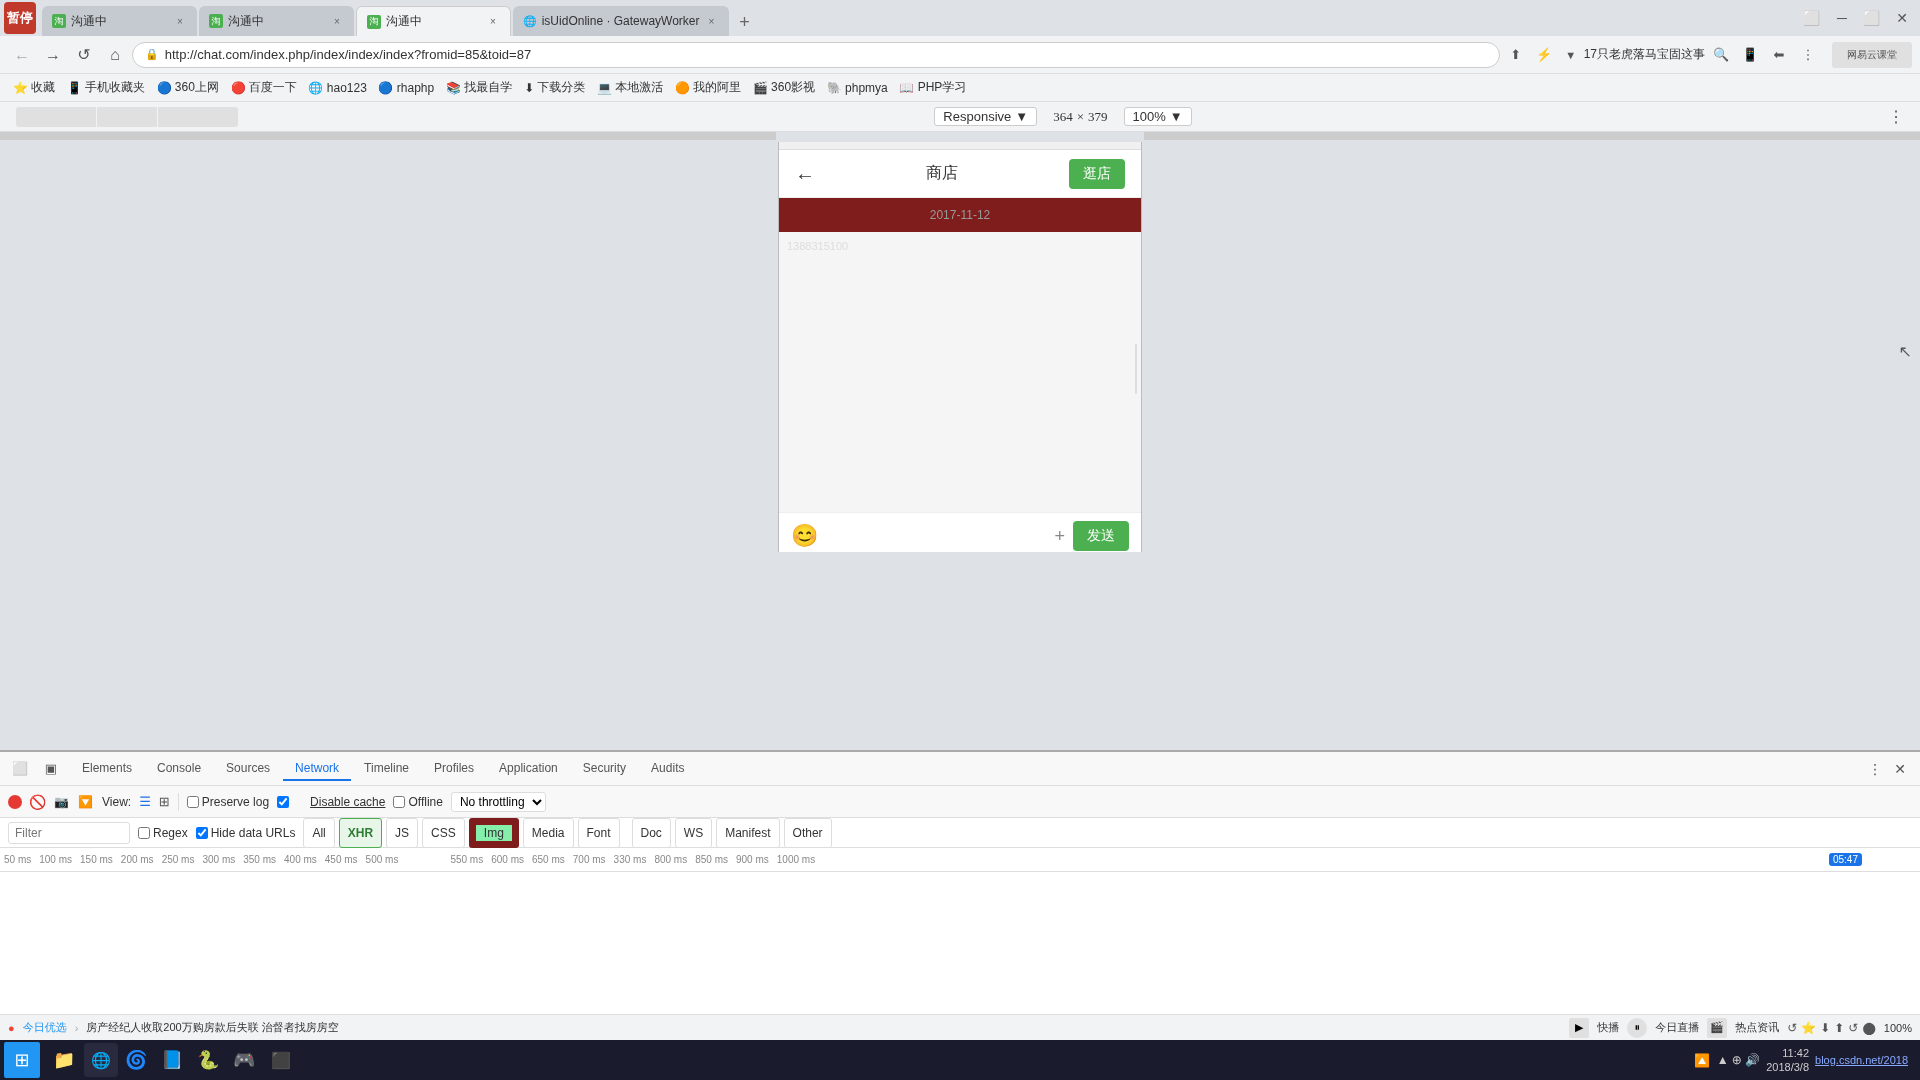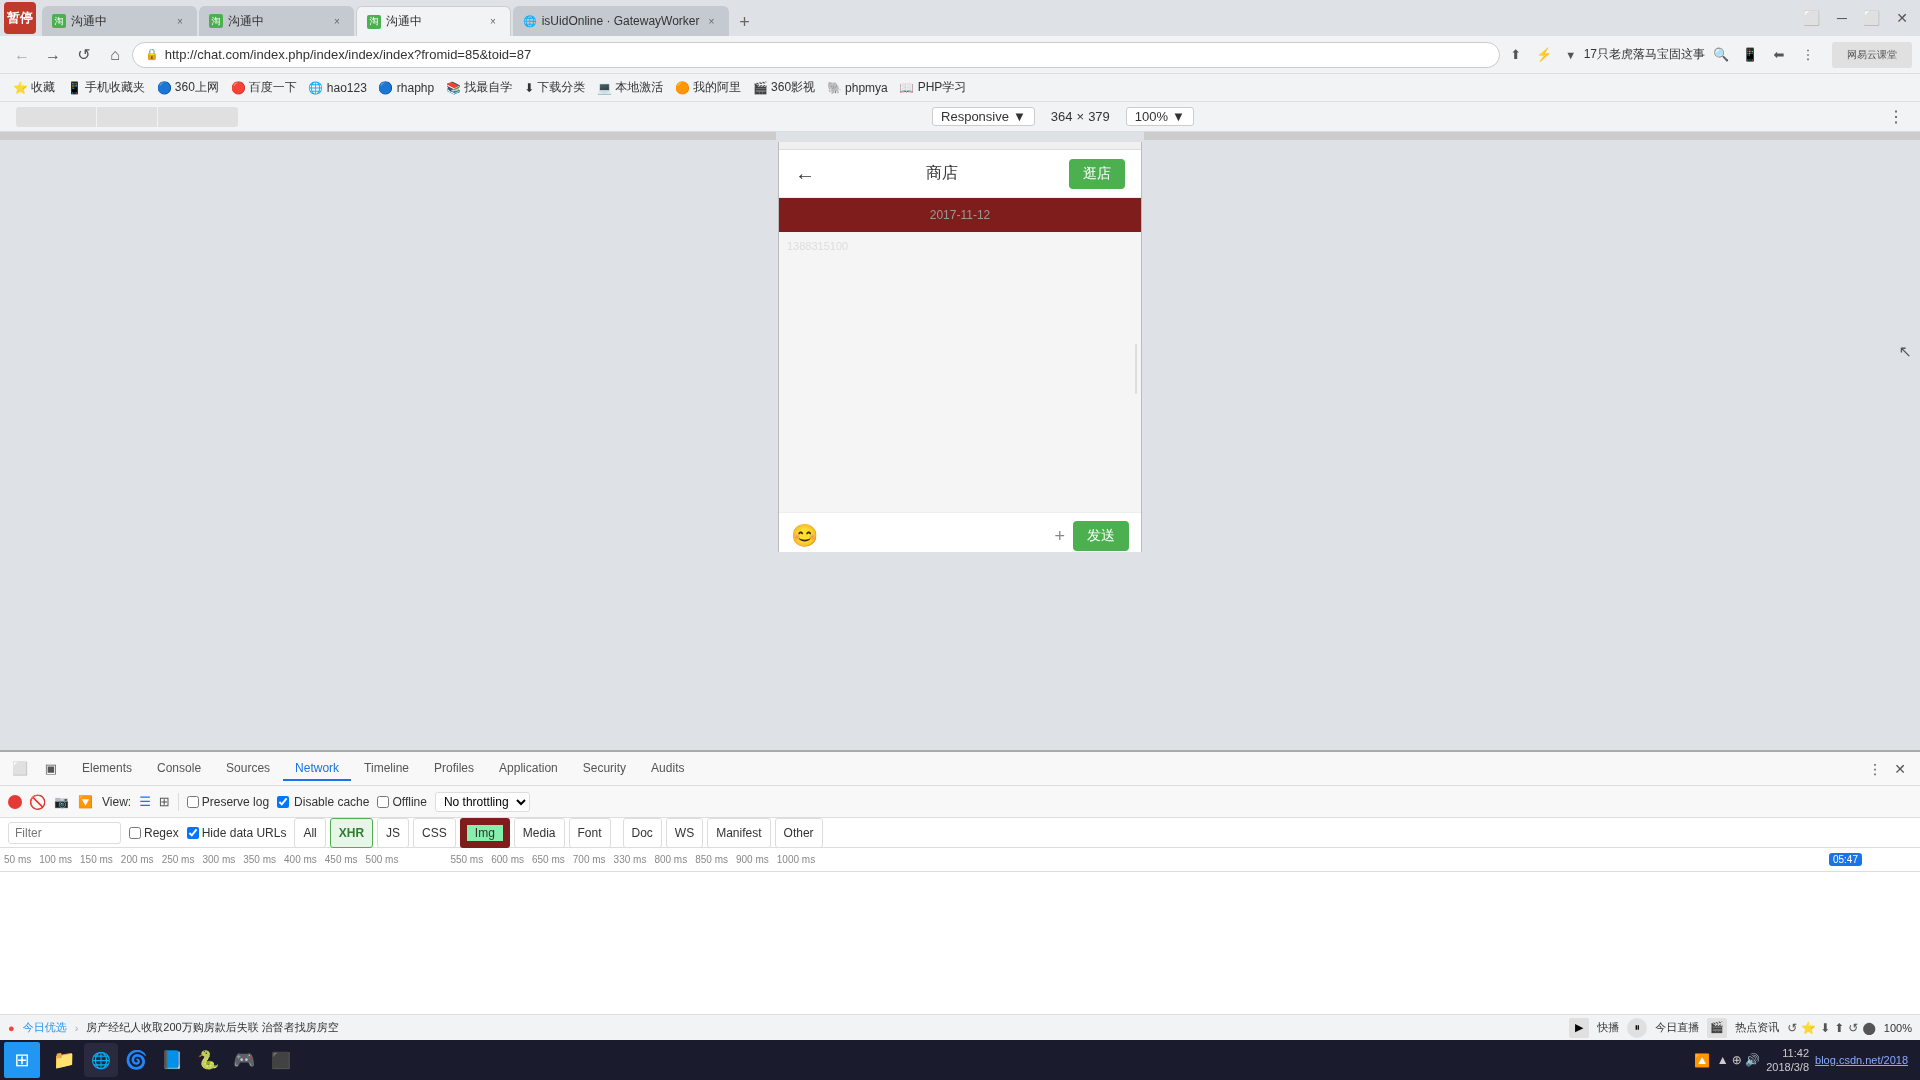--- a/index.html
+++ b/index.html
@@ -93,21 +93,21 @@
     <div style="display:flex; gap:1px;">
       <div style="width:80px; height:20px; background:#e0e0e0; border-radius:3px 0 0 3px;"></div>
       <div style="width:60px; height:20px; background:#e0e0e0;"></div>
       <div style="width:80px; height:20px; background:#e0e0e0; border-radius:0 3px 3px 0;"></div>
     </div>
     <div style="flex:1;"></div>
     <div style="display:flex; align-items:center; gap:4px; font-size:13px; color:#333; cursor:pointer; border:1px solid #ccc; padding:1px 8px; border-radius:3px; background:white;">
       <span>Responsive</span>
       <span>▼</span>
     </div>
-    <div style="font-size:13px; color:#333; display:flex; align-items:center; gap:4px;">
+    <div style="font-size:13px; color:#333; display:flex; align-items:center; gap:4px;font-family:Liberation Serif, serif;">
       <span>364</span>
       <span>×</span>
       <span>379</span>
     </div>
     <div style="display:flex; align-items:center; gap:4px; font-size:13px; color:#333; cursor:pointer; border:1px solid #ccc; padding:1px 8px; border-radius:3px; background:white;">
       <span>100%</span>
       <span>▼</span>
     </div>
     <div style="flex:1;"></div>
     <div style="font-size:16px; color:#555; cursor:pointer;">⋮</div>
@@ -183,38 +183,38 @@
       <div style="width:16px; height:16px; display:flex; align-items:center; justify-content:center; font-size:12px; color:#555; cursor:pointer;">📷</div>
       <div style="width:16px; height:16px; display:flex; align-items:center; justify-content:center; font-size:12px; color:#555; cursor:pointer;">🔽</div>
       <span style="font-size:12px; color:#333;">View:</span>
       <div style="font-size:13px; color:#1a73e8; cursor:pointer;">☰</div>
       <div style="font-size:13px; color:#555; cursor:pointer;">⊞</div>
       <div style="width:1px; height:18px; background:#ddd;"></div>
       <label style="display:flex; align-items:center; gap:3px; font-size:12px; color:#333; cursor:pointer;">
         <input type="checkbox" style="width: 12px; height: 12px;">
         <span>Preserve log</span>
       </label>
-      <label style="display:flex; align-items:center; gap:5px; font-size:12px; color:#333; cursor:pointer;">
+      <label style="display:flex; align-items:center; gap:21px; font-size:12px; color:#333; cursor:pointer;text-decoration:underline;">
         <input type="checkbox" checked="" style="width: 12px; height: 12px;">
         <span>Disable cache</span>
       </label>
       <label style="display:flex; align-items:center; gap:3px; font-size:12px; color:#333; cursor:pointer;">
         <input type="checkbox" style="width: 12px; height: 12px;">
         <span>Offline</span>
       </label>
       <select style="font-size:12px; border:1px solid #ddd; padding:1px 4px; border-radius:3px; background:white; cursor:pointer;">
         <option>No throttling</option>
         <option>Fast 3G</option>
         <option>Slow 3G</option>
       </select>
       <div style="flex:1;"></div>
     </div>
 
     <div style="height:30px; background:white; display:flex; align-items:center; padding:0 8px; gap:8px; border-bottom:1px solid #ddd;">
-      <input type="text" style="height: 22px; border: 1px solid rgb(221, 221, 221); border-radius: 3px; padding: 0px 6px; font-size: 12px; width: 113px;" placeholder="Filter">
+      <input type="text" style="height: 22px; border: 1px solid rgb(221, 221, 221); border-radius: 3px; padding: 0px 6px; font-size: 12px; width: 122px;" placeholder="Filter">
       <label style="display:flex; align-items:center; gap:3px; font-size:12px; color:#333; cursor:pointer;">
         <input type="checkbox" style="width: 12px; height: 12px;">
         <span>Regex</span>
       </label>
       <label style="display:flex; align-items:center; gap:3px; font-size:12px; color:#333; cursor:pointer;">
         <input type="checkbox" checked="" style="width: 12px; height: 12px;">
         <span>Hide data URLs</span>
       </label>
       <div style="display:flex; gap:4px;">
         <button style="padding:1px 8px; border-radius:3px; font-size:12px; cursor:pointer; border:1px solid #ddd; background:white; color:#333;">All</button>

